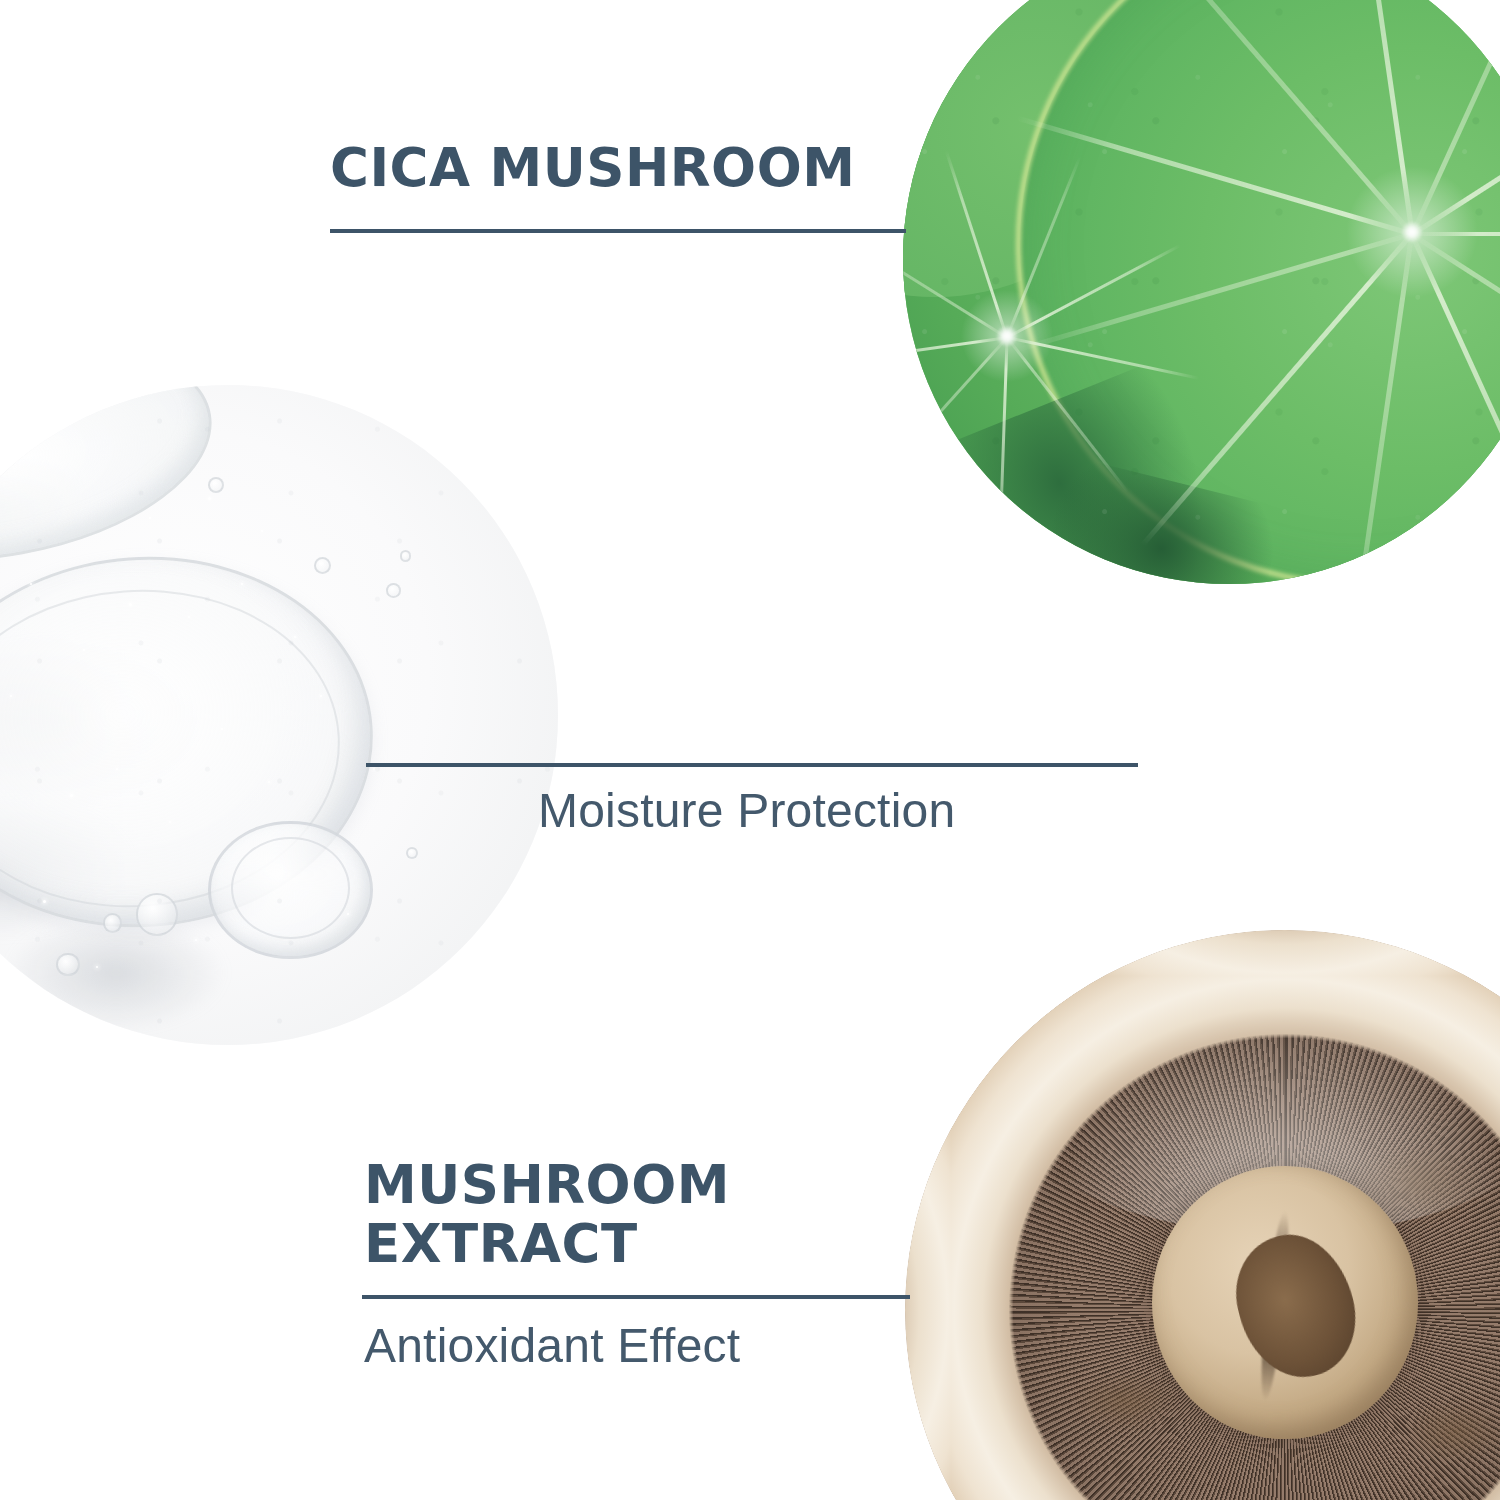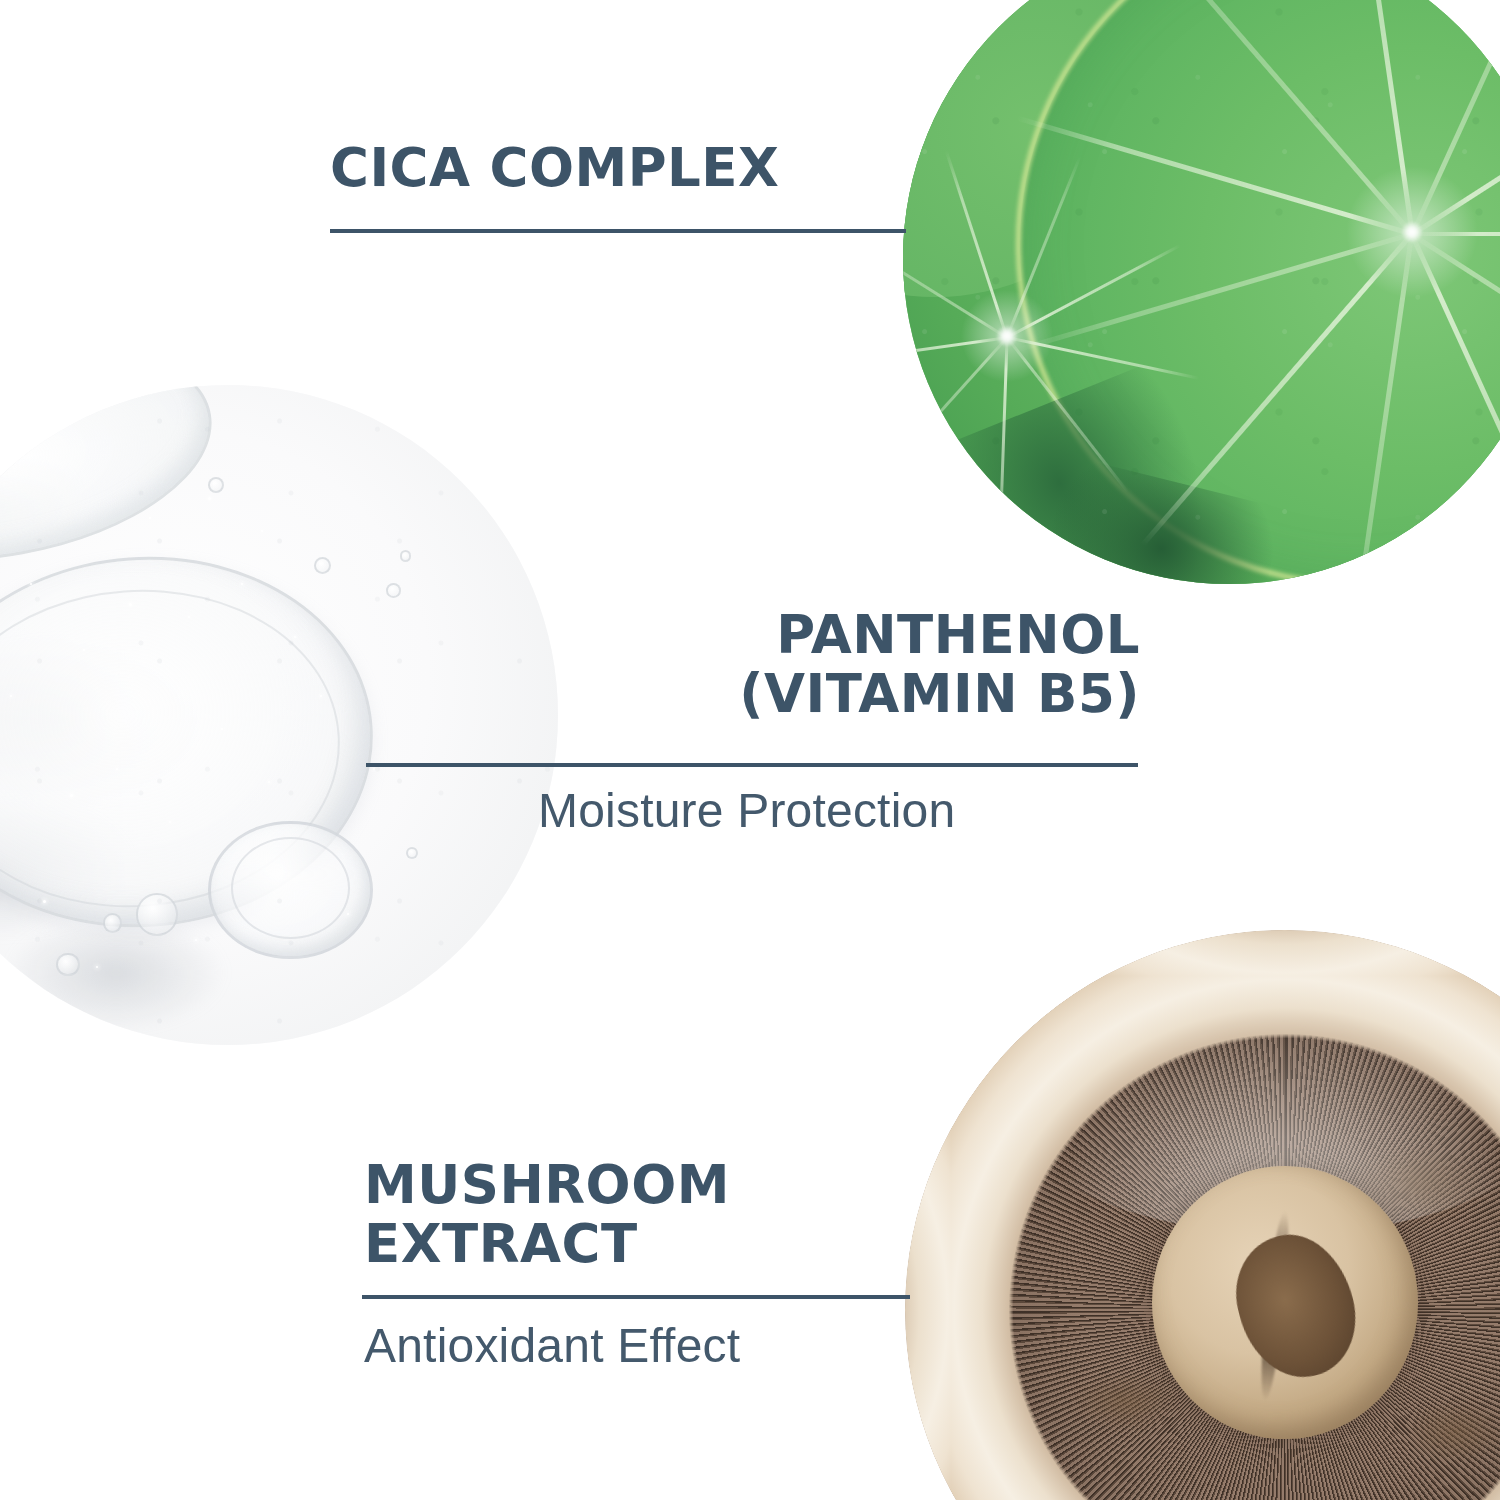--- a/index.html
+++ b/index.html
@@ -490,28 +490,24 @@
       <div class="mush-rim"></div>
       <div class="mush-rim-ticks"></div>
       <div class="mush-rim-hi"></div>
       <div class="mush-center"></div>
       <div class="mush-center-crease"></div>
       <div class="mush-center-swirl"></div>
     </div>
   </div>
 
   <div class="ingredient-block" id="block-cica">
-    <div class="ing-title">CICA COMPLEX</div>
+    <div class="ing-title">CICA MUSHROOM</div>
   </div>
   <div class="ing-rule" id="rule-cica"></div>
 
-  <div class="ingredient-block" id="block-panthenol">
-    <div class="ing-title">PANTHENOL
-(VITAMIN B5)</div>
-  </div>
   <div class="ing-rule" id="rule-panthenol"></div>
   <div class="ing-sub" id="sub-panthenol">Moisture Protection</div>
 
   <div class="ingredient-block" id="block-mushroom">
     <div class="ing-title">MUSHROOM
 EXTRACT</div>
   </div>
   <div class="ing-rule" id="rule-mushroom"></div>
   <div class="ing-sub" id="sub-mushroom">Antioxidant Effect</div>
 

